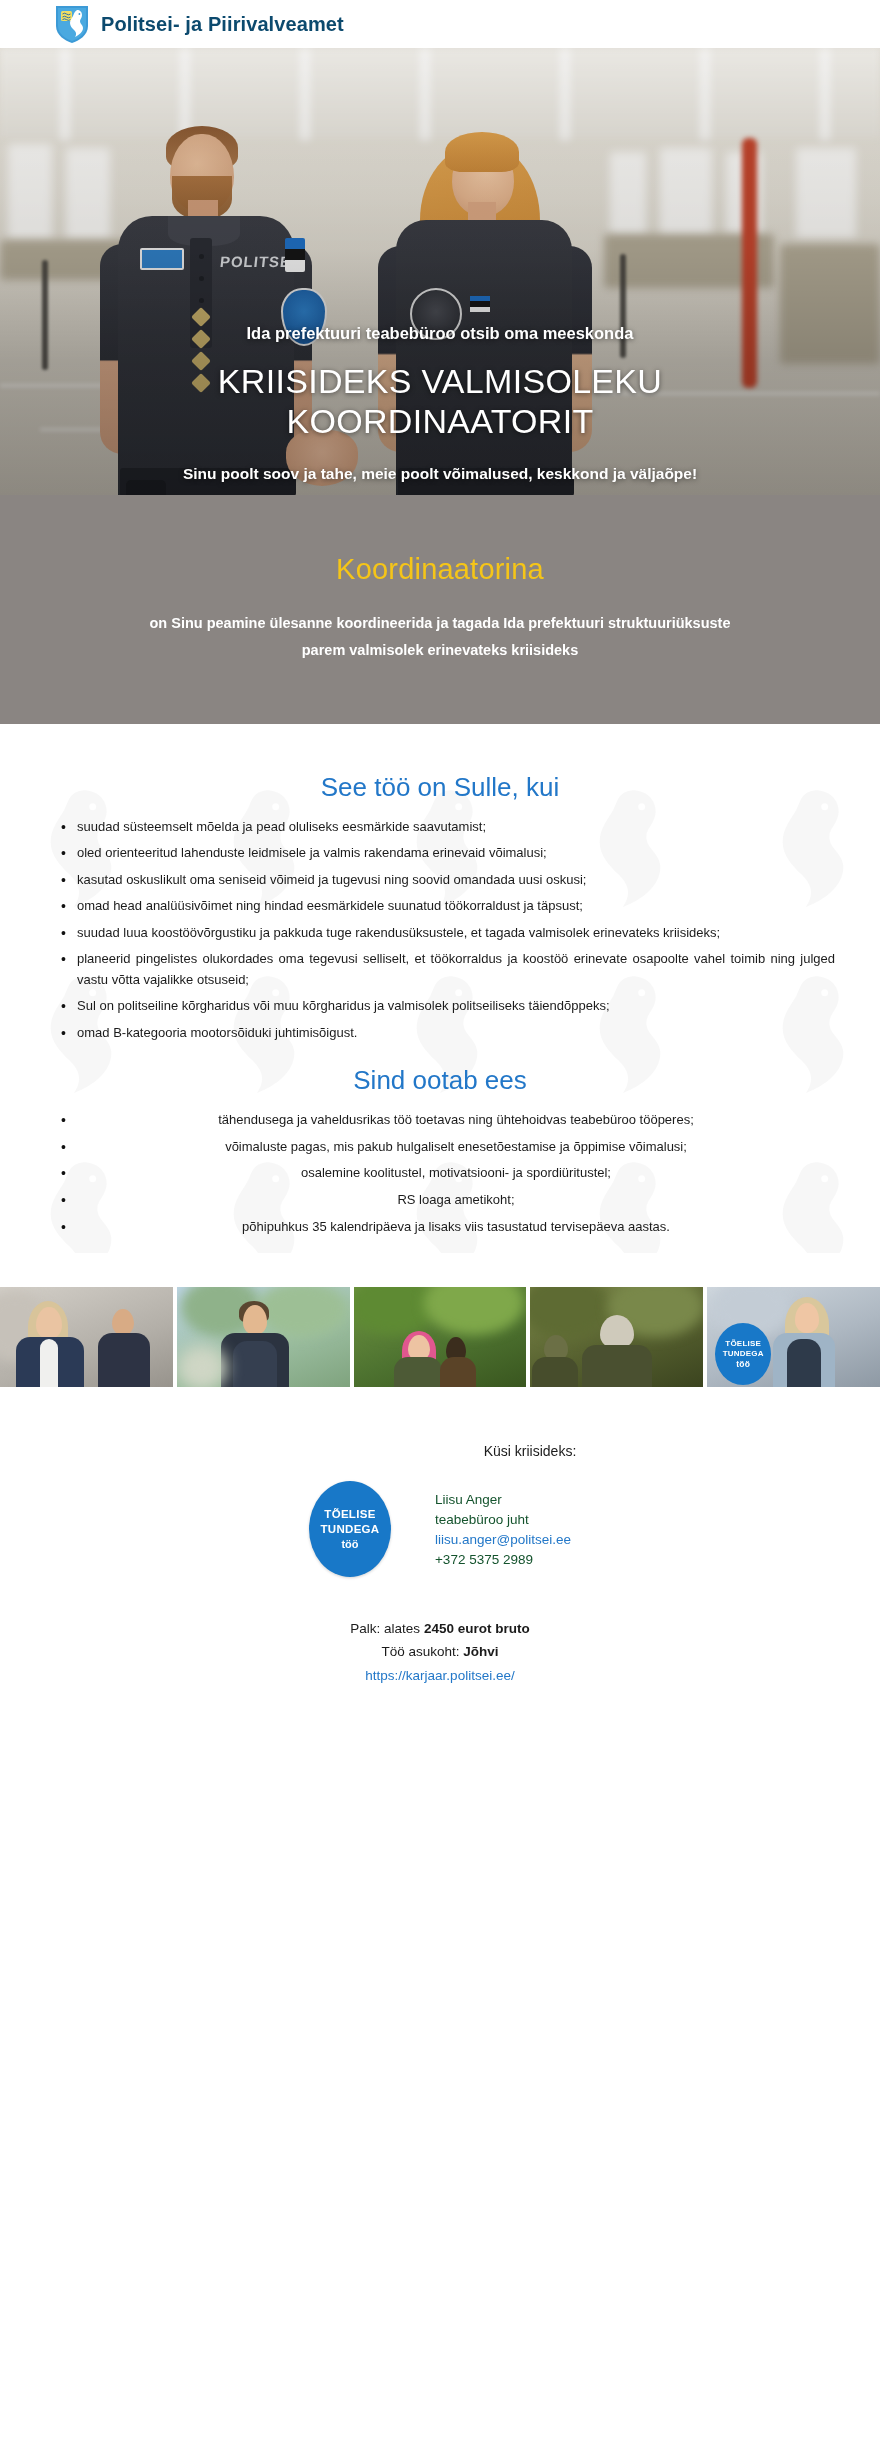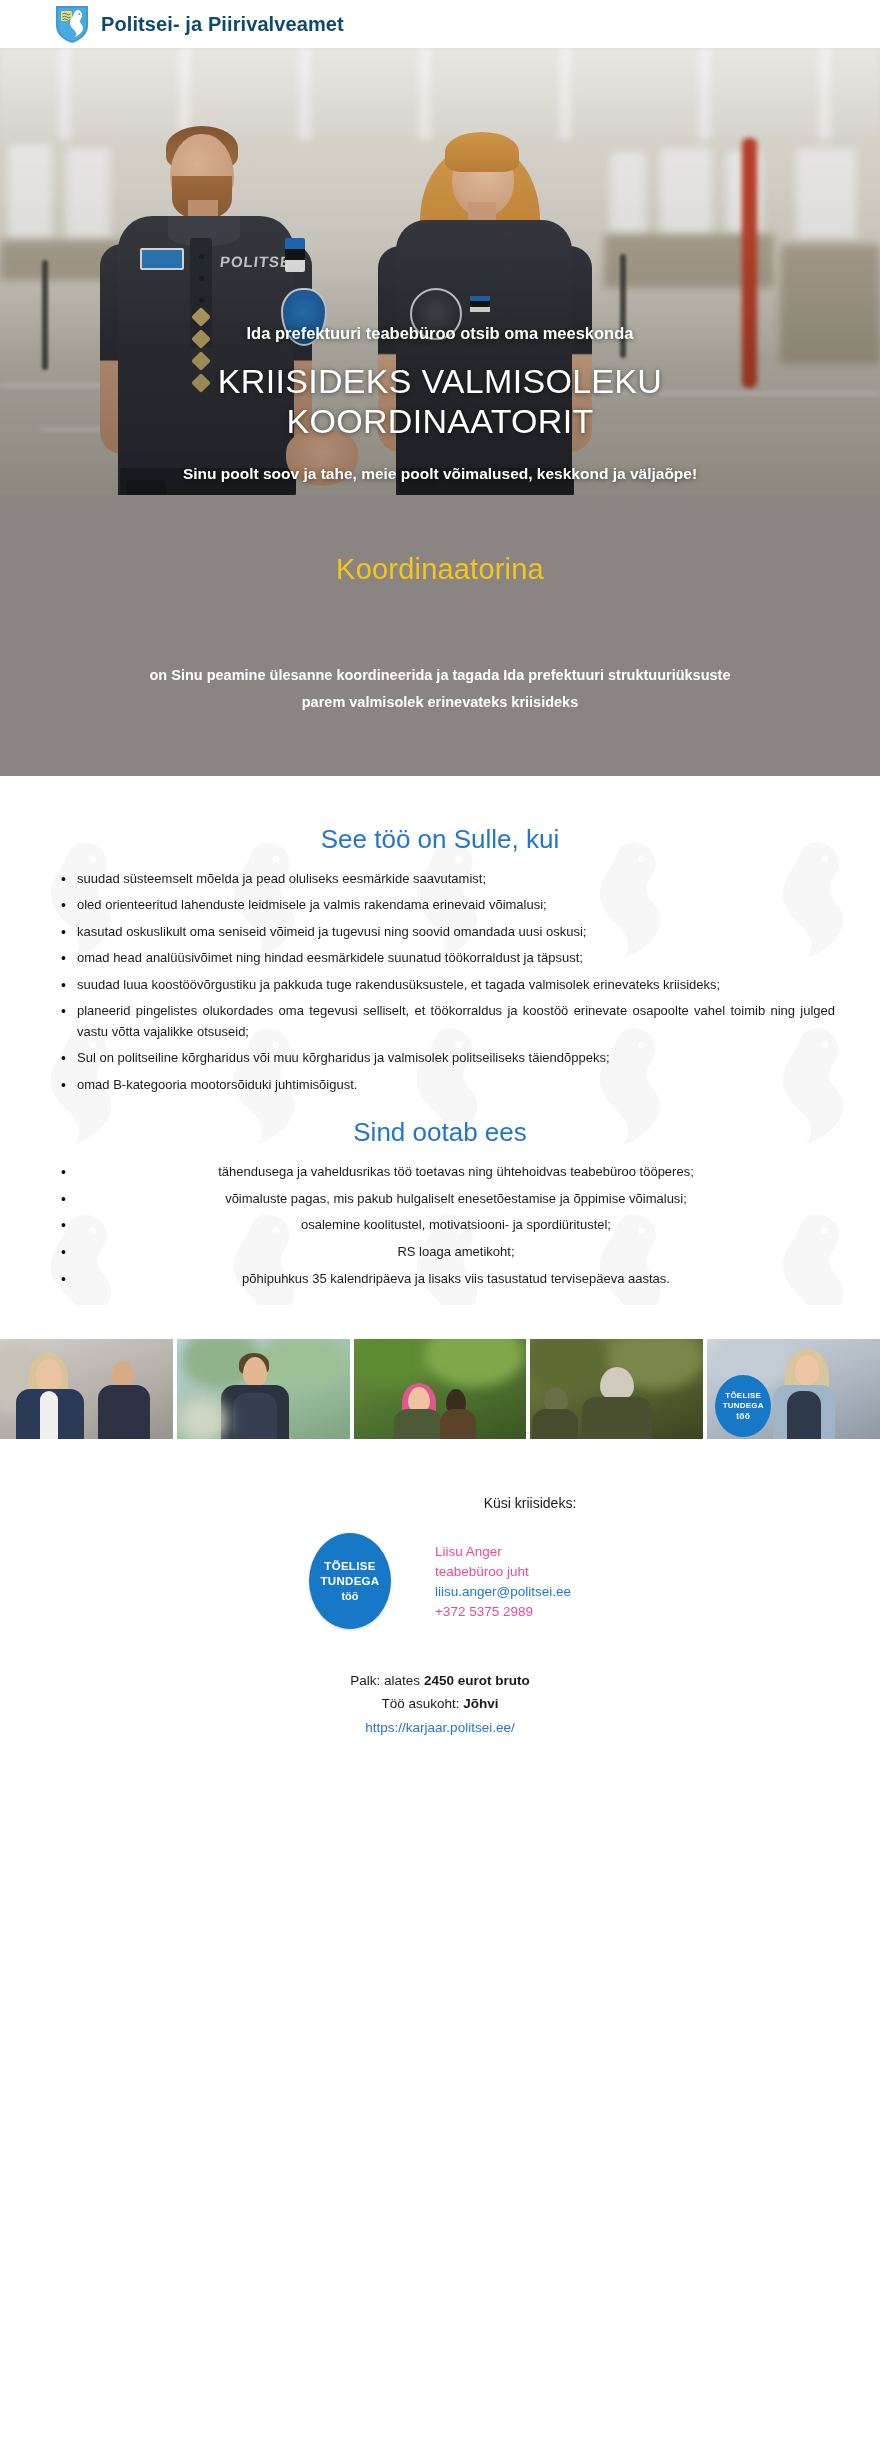--- a/index.html
+++ b/index.html
@@ -223,21 +223,21 @@
   }
 
   
   .band {
     background:#8a8582;
     padding: 58px 0 60px;
     text-align:center;
   }
   .band-title {
     color:#f5c518; font-size:29px; font-weight:400; letter-spacing:.2px;
-    margin-bottom: 76px;
+    margin-bottom: 24px;
   }
   .band-body {
     color:#ffffff; font-size:14.5px; font-weight:700; line-height:1.85;
     max-width: 640px; margin: 0 auto;
   }
 
   
   .content {
     position: relative;
     background:#ffffff;
@@ -310,21 +310,21 @@
   .badge-oval {
     width: 82px; height: 96px; border-radius: 50%;
     background:#1878c8; color:#fff;
     display:flex; flex-direction:column; align-items:center; justify-content:center;
     line-height:1.28; text-align:center;
     box-shadow: 0 1px 3px rgba(0,0,0,.18);
   }
   .badge-oval .l1, .badge-oval .l2 { font-size:11.5px; font-weight:700; letter-spacing:.3px; }
   .badge-oval .l3 { font-size:11px; font-weight:700; margin-top:1px; }
   .contact-lines { display:flex; flex-direction:column; gap: 5px; }
-  .contact-lines div { font-size:13.5px; color:#ec4899; }
+  .contact-lines div { font-size:13.5px; color:#14532d; }
   .contact-lines .email { color:#2277c8; }
   .details { text-align:center; margin-top: 40px; }
   .details div { font-size:13.5px; color:#1b1b1b; line-height:1.72; }
   .details b { font-weight:700; }
   .details .url { color:#2277c8; }
 </style>
 </head>
 <body>
 
 <div class="header">

